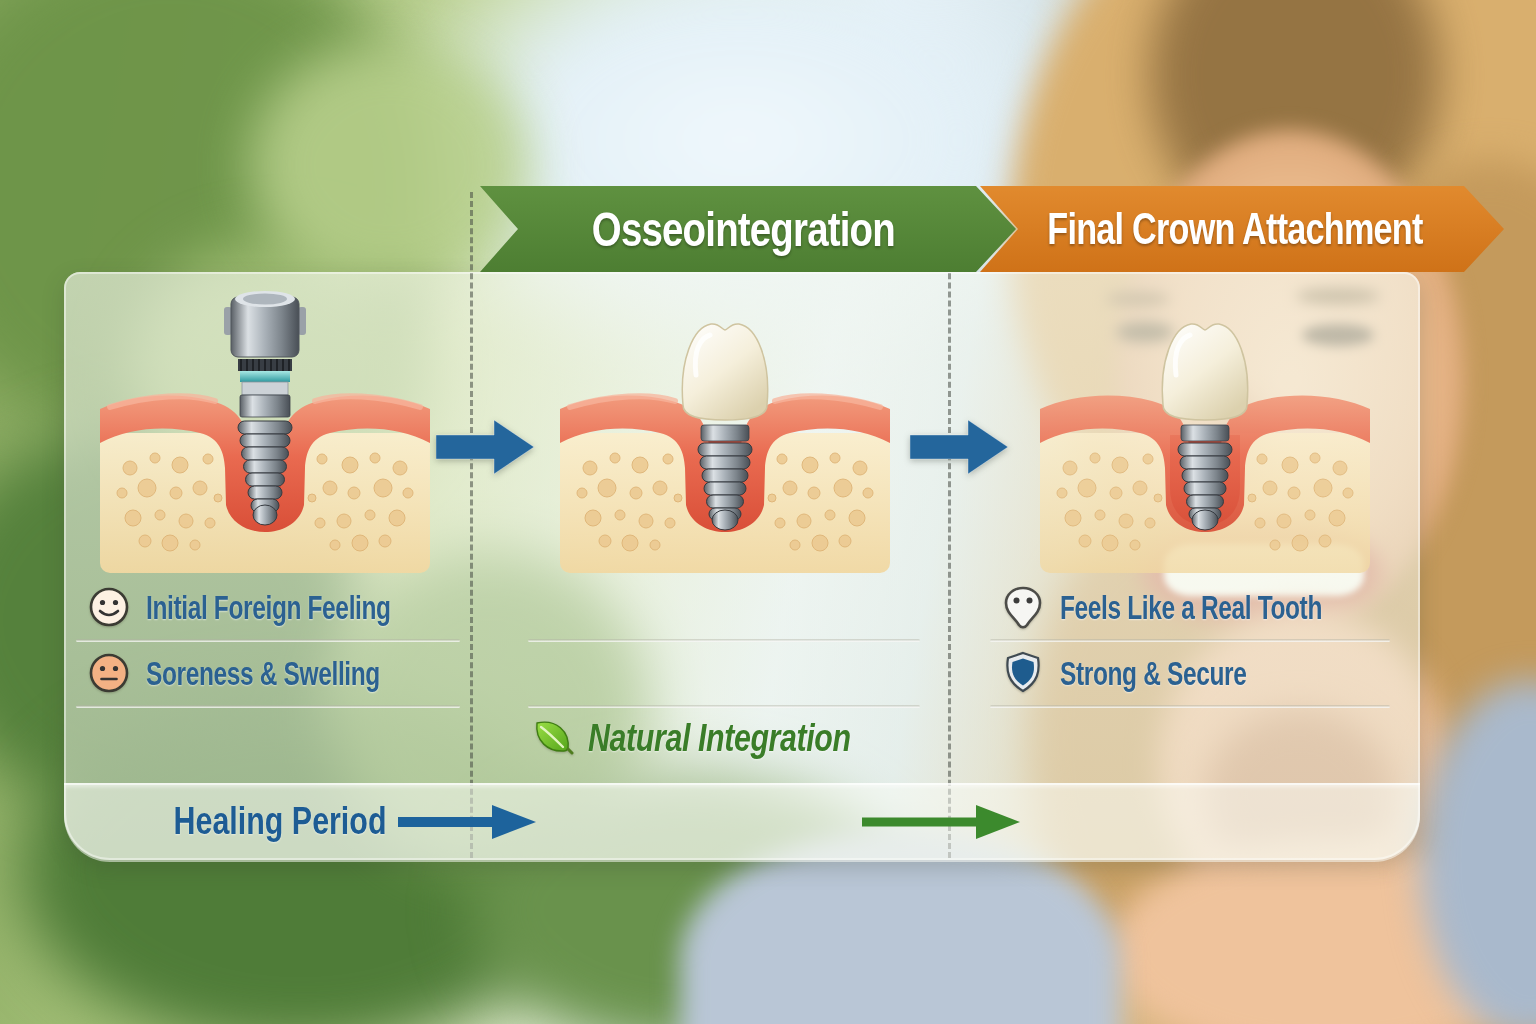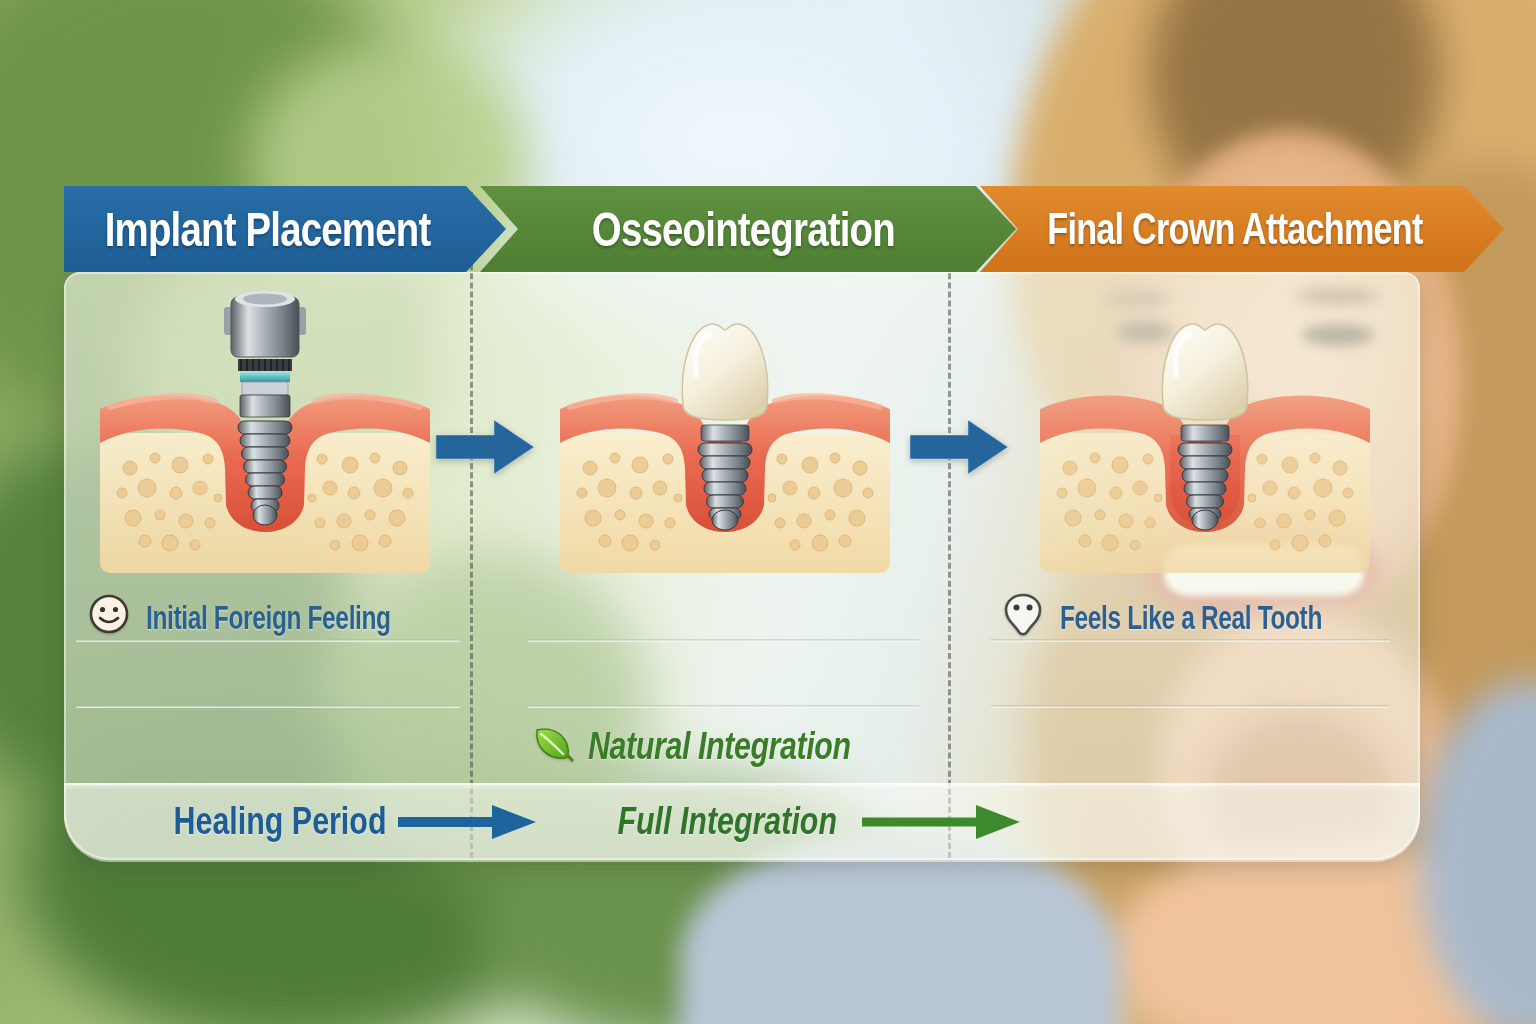--- a/index.html
+++ b/index.html
@@ -61,21 +61,21 @@
       clip-path:polygon(0 0,calc(100% - 40px) 0,100% 50%,calc(100% - 40px) 100%,0 100%,38px 50%);}
   .b3 .lbl{font-size:45px;transform:scaleX(0.76);}
 
   
   .stage-arrow{top:416px;width:100px;height:62px;z-index:6;filter:drop-shadow(0 2px 3px rgba(40,50,40,0.3));}
 
   
   .illus{z-index:4;}
 
   
-  .feat{position:absolute;height:60px;display:flex;align-items:flex-end;z-index:6;}
+  .feat{position:absolute;height:60px;display:flex;align-items:center;z-index:6;}
   .feat .ic{width:46px;height:46px;flex:0 0 46px;margin-right:14px;filter:drop-shadow(0 1px 1px rgba(60,60,40,0.3));}
   .feat .txt{font-weight:bold;color:#2b6191;font-size:34px;letter-spacing:-0.5px;white-space:nowrap;
              transform:scaleX(0.72);transform-origin:left center;text-shadow:0 1px 2px rgba(255,255,255,0.55);}
   .feat .txt.green{color:#3a7d28;font-style:italic;font-size:38px;transform:scaleX(0.8);transform-origin:left center;}
   .fdiv{height:3px;z-index:5;border-radius:2px;
         background:linear-gradient(180deg,rgba(140,140,120,0.35),rgba(255,255,255,0.85));}
 
   
   .tl-label{z-index:6;font-weight:bold;font-size:38px;white-space:nowrap;display:flex;justify-content:center;
             text-shadow:0 1px 2px rgba(255,255,255,0.5);text-align:right;}
@@ -157,23 +157,20 @@
     <div class="blob chest"></div>
     <div class="blob sweater"></div>
     <div class="blob sweater2"></div>
   </div>
 
   <div class="abs panel"></div>
 
   <div class="abs vdash" style="left:470px"></div>
   <div class="abs vdash" style="left:948px"></div>
 
-  <div class="abs banner b1">
-    <span class="lbl">Implant Placement</span>
-  </div>
   <div class="abs banner b3">
     <span class="lbl">Final Crown Attachment</span>
   </div>
   <div class="abs banner b2">
     <span class="lbl">Osseointegration</span>
   </div>
 
   <svg class="abs stage-arrow" style="left:436px" viewBox="0 0 100 62">
     <path d="M0,19 L58,19 L58,4 L98,31 L58,58 L58,43 L0,43 Z" fill="#24669c" stroke="rgba(255,255,255,0.35)" stroke-width="1"></path>
   </svg>
@@ -360,20 +357,29 @@
   <div class="feat" style="left:86px;top:577px">
     <svg class="ic" viewBox="0 0 46 46">
       <circle cx="23" cy="23" r="18" fill="#fdf1e3" stroke="#3b3b33" stroke-width="2.6"></circle>
       <circle cx="16.5" cy="18.5" r="2.6" fill="#333"></circle>
         <circle cx="29.5" cy="18.5" r="2.6" fill="#333"></circle>
       <path d="M14,27 Q23,35 32,27" stroke="#333" stroke-width="2.6" fill="none" stroke-linecap="round"></path>
     </svg>
     <span class="txt">Initial Foreign Feeling</span>
   </div>
   <div class="abs fdiv" style="left:76px;top:639px;width:384px"></div>
+  <div class="feat" style="left:86px;top:643px">
+    <svg class="ic" viewBox="0 0 46 46">
+      <circle cx="23" cy="23" r="18" fill="#f3b184" stroke="#3b3b33" stroke-width="2.6"></circle>
+      <circle cx="16.5" cy="18.5" r="2.6" fill="#333"></circle>
+        <circle cx="29.5" cy="18.5" r="2.6" fill="#333"></circle>
+      <path d="M15.5,29 L30.5,29" stroke="#333" stroke-width="2.6" fill="none" stroke-linecap="round"></path>
+    </svg>
+    <span class="txt">Soreness &amp; Swelling</span>
+  </div>
   <div class="abs fdiv" style="left:76px;top:705px;width:384px"></div>
 
   <div class="abs fdiv" style="left:528px;top:639px;width:392px"></div>
   <div class="abs fdiv" style="left:528px;top:705px;width:392px"></div>
   <div class="feat" style="left:528px;top:708px">
     <svg class="ic" viewBox="0 0 46 46">
       <path d="M40,34 C42,16 28,4 9,8 C7,26 20,37 36,36 C38,36 39,35 40,34 Z" fill="url(#leafG)" stroke="#3e7d12" stroke-width="1.4"></path>
       <path d="M35,32 C28,25 20,17 13,12" stroke="#e2f5c0" stroke-width="2.4" fill="none" stroke-linecap="round"></path>
       <path d="M40,34 L44,38" stroke="#4f7d1f" stroke-width="3" stroke-linecap="round"></path>
     </svg>
@@ -382,31 +388,35 @@
 
   <div class="feat" style="left:1000px;top:577px">
     <svg class="ic" viewBox="0 0 46 46">
       <path d="M23,4 C32,4 40,10 40,19 C40,29 31,34 27,41 C25,44 21,44 19,41 C15,34 6,29 6,19 C6,10 14,4 23,4 Z" fill="#f6f6f3" stroke="#4c4c48" stroke-width="2.6"></path>
       <circle cx="16.5" cy="16.5" r="3" fill="#3c3c3c"></circle>
         <circle cx="29.5" cy="16.5" r="3" fill="#3c3c3c"></circle>
     </svg>
     <span class="txt">Feels Like a Real Tooth</span>
   </div>
   <div class="abs fdiv" style="left:990px;top:639px;width:400px"></div>
+  <div class="feat" style="left:1000px;top:643px">
+    <svg class="ic" viewBox="0 0 46 46">
+      <path d="M23,3 L38,8 C40,21 38,32 23,41 C8,32 6,21 8,8 Z" fill="#e7ebee" stroke="#3f4a52" stroke-width="2.2"></path>
+      <path d="M23,8.5 L33.5,12 C35,21 33.5,29 23,35.5 C12.5,29 11,21 12.5,12 Z" fill="#1e5c8e"></path>
+    </svg>
+    <span class="txt">Strong &amp; Secure</span>
+  </div>
   <div class="abs fdiv" style="left:990px;top:705px;width:400px"></div>
 
   <div class="abs strip"></div>
   <div class="abs tl-label tl-blue" style="left:158px;top:800px;width:244px">
     <span>Healing Period</span>
   </div>
   <svg class="abs tl-arrow" style="left:398px;top:800px" width="140" height="44" viewBox="0 0 140 44">
     <path d="M0,22 H96" stroke="#1d639c" stroke-width="10"></path>
     <path d="M94,5 L138,22 L94,39 Z" fill="#1d639c"></path>
   </svg>
-  <div class="abs tl-label tl-green" style="left:592px;top:800px;width:270px">
-    <span>Full Integration</span>
-  </div>
   <svg class="abs tl-arrow" style="left:862px;top:800px" width="162" height="44" viewBox="0 0 162 44">
     <path d="M0,22 H116" stroke="#3c8a2d" stroke-width="9"></path>
     <path d="M114,5 L158,22 L114,39 Z" fill="#3c8a2d"></path>
   </svg>
 
 </div>
 
 </body></html>

